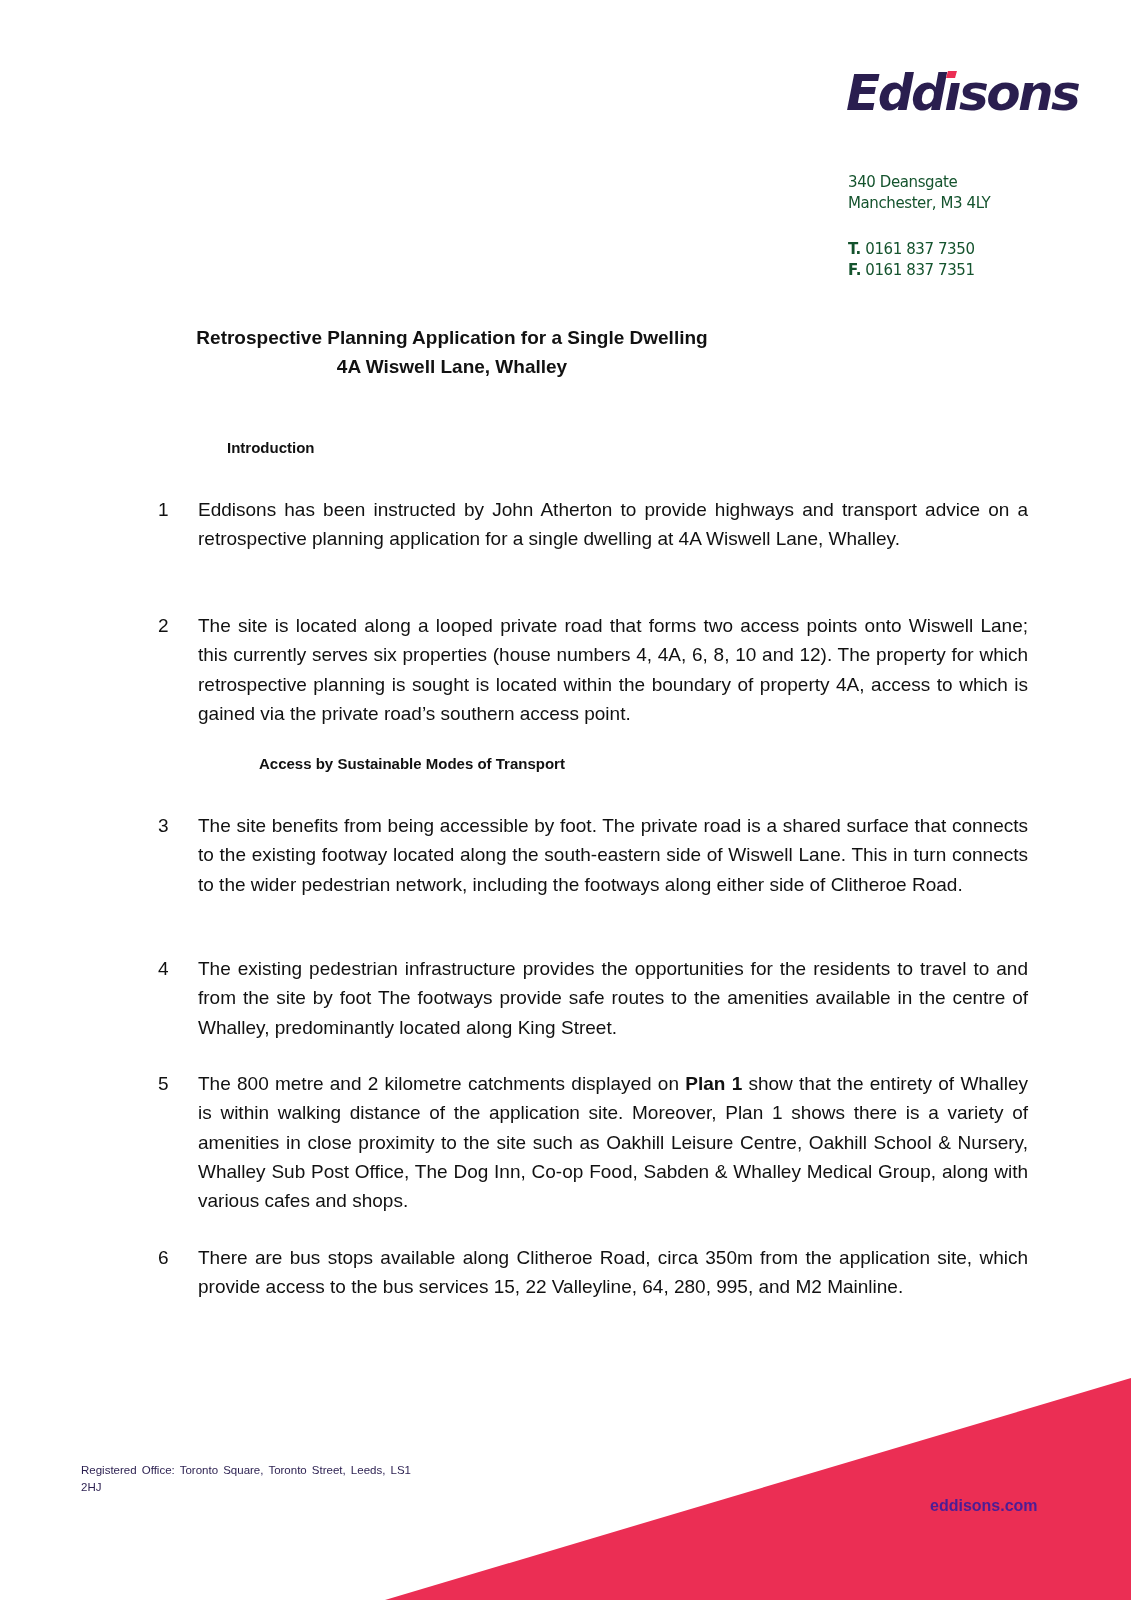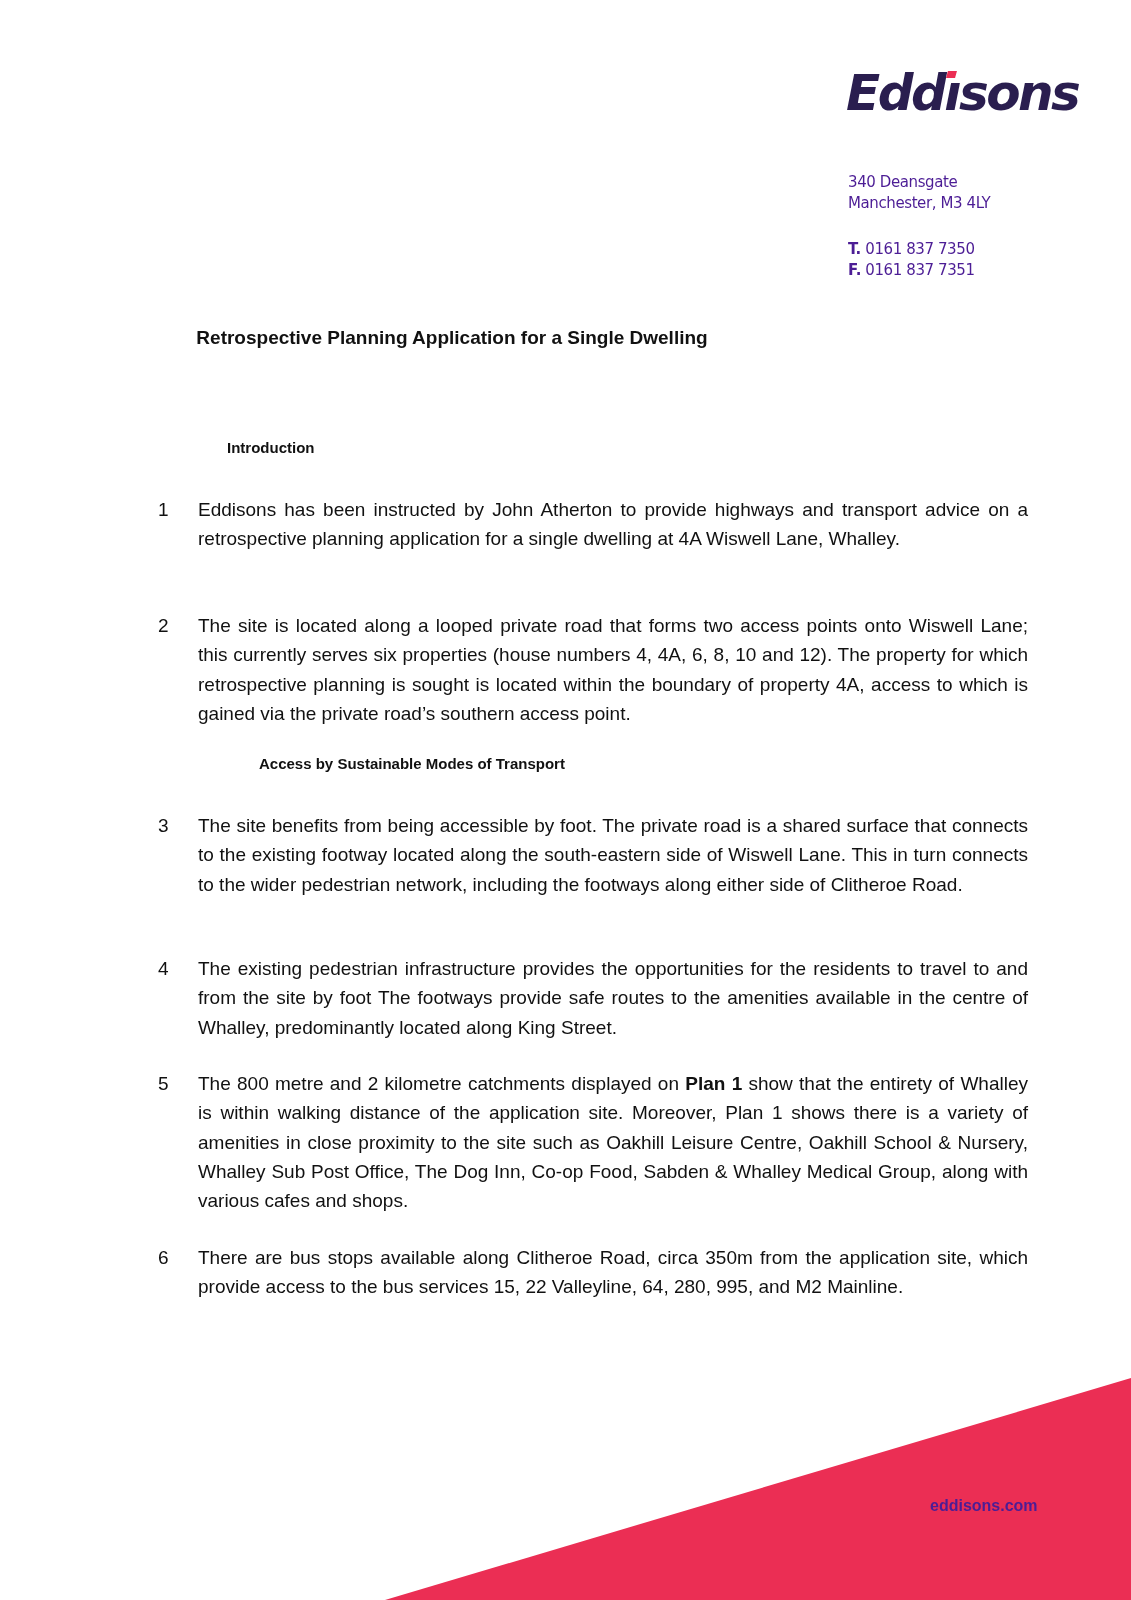--- a/index.html
+++ b/index.html
@@ -1,20 +1,20 @@
 <!DOCTYPE html>
 <html><head>
   <meta charset="utf-8">
   <style>
     html, body { margin: 0; padding: 0; background: #ffffff; }
     body { width: 1131px; height: 1600px; position: relative; overflow: hidden; font-family: "Liberation Sans", sans-serif; color: #111; }
     .logo { position: absolute; left: 846px; top: 68px; font-family: "DejaVu Sans", sans-serif; font-weight: bold; font-size: 50px; letter-spacing: -2.5px; color: #2a1e4f; line-height: 1; font-style: italic; }
     .logo .idot { position: relative; display: inline-block; }
     .logo .accent { position: absolute; left: 3px; top: 3px; width: 9px; height: 7px; background: #eb2e54; transform: skewX(-15deg); }
-    .address { position: absolute; left: 848px; top: 172px; font-family: "DejaVu Sans", sans-serif; font-size: 15px; color: #4c1d95; line-height: 21px; letter-spacing: -0.4px; }
+    .address { position: absolute; left: 848px; top: 172px; font-family: "DejaVu Sans", sans-serif; font-size: 15px; color: #14532d; line-height: 21px; letter-spacing: -0.4px; }
     .address .gap { height: 25px; }
     .address b { font-weight: bold; }
     .title { position: absolute; left: 0; width: 904px; top: 323px; text-align: center; font-weight: bold; font-size: 19px; line-height: 29px; }
     .heading { position: absolute; left: 227px; font-weight: bold; font-size: 15px; }
     .para { position: absolute; left: 158px; width: 870px; font-size: 19px; line-height: 29.3px; }
     .para .num { position: absolute; left: 0; top: 0; }
     .para .txt { margin-left: 40px; text-align: justify; }
     .para .txt b { font-weight: bold; }
     .footer-legal { position: absolute; left: 81px; top: 1462px; width: 330px; font-size: 11.5px; line-height: 16.5px; color: #2a1e4f; text-align: justify; }
     .triangle { position: absolute; left: 0; top: 0; width: 1131px; height: 1600px; pointer-events: none; }
@@ -28,20 +28,21 @@
 <div class="address">
   <div>340 Deansgate</div>
   <div>Manchester, M3 4LY</div>
   <div class="gap"></div>
   <div><b>T.</b>&nbsp;<span>0161 837 7350</span></div>
   <div><b>F.</b>&nbsp;<span>0161 837 7351</span></div>
 </div>
 
 <div class="title">
   <div>Retrospective Planning Application for a Single Dwelling</div>
+  <div>4A Wiswell Lane, Whalley</div>
 </div>
 
 <div class="heading" style="top:439px;">Introduction</div>
 
 <div class="para" style="top:495px;">
   <span class="num">1</span>
   <div class="txt">Eddisons has been instructed by John Atherton to provide highways and transport advice on a retrospective planning application for a single dwelling at 4A Wiswell Lane, Whalley.</div>
 </div>
 
 <div class="para" style="top:611px;">
@@ -69,15 +70,16 @@
 <div class="para" style="top:1243px;">
   <span class="num">6</span>
   <div class="txt">There are bus stops available along Clitheroe Road, circa 350m from the application site, which provide access to the bus services 15, 22 Valleyline, 64, 280, 995, and M2 Mainline.</div>
 </div>
 
 <svg class="triangle" viewBox="0 0 1131 1600">
   <polygon points="385,1600 1131,1378 1131,1600" fill="#eb2e54"></polygon>
 </svg>
 
 <div class="footer-legal">
+  <div>Registered Office: Toronto Square, Toronto Street, Leeds, LS1 2HJ</div>
 </div>
 
 <div class="site">eddisons.com</div>
 
 </body></html>

